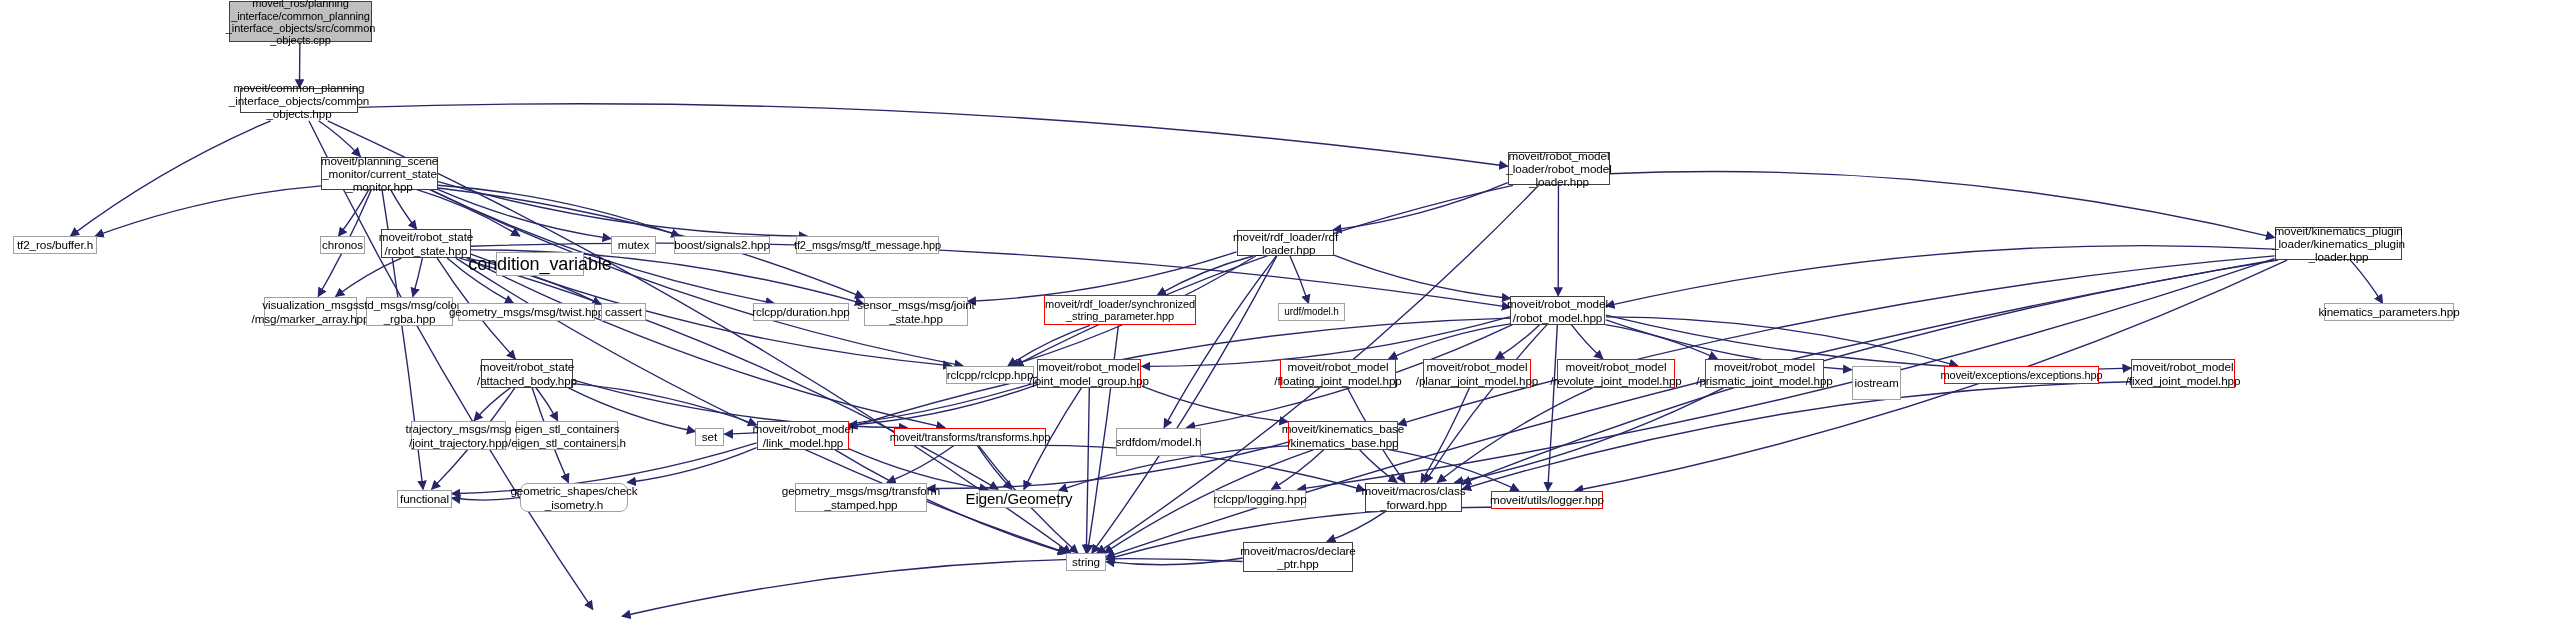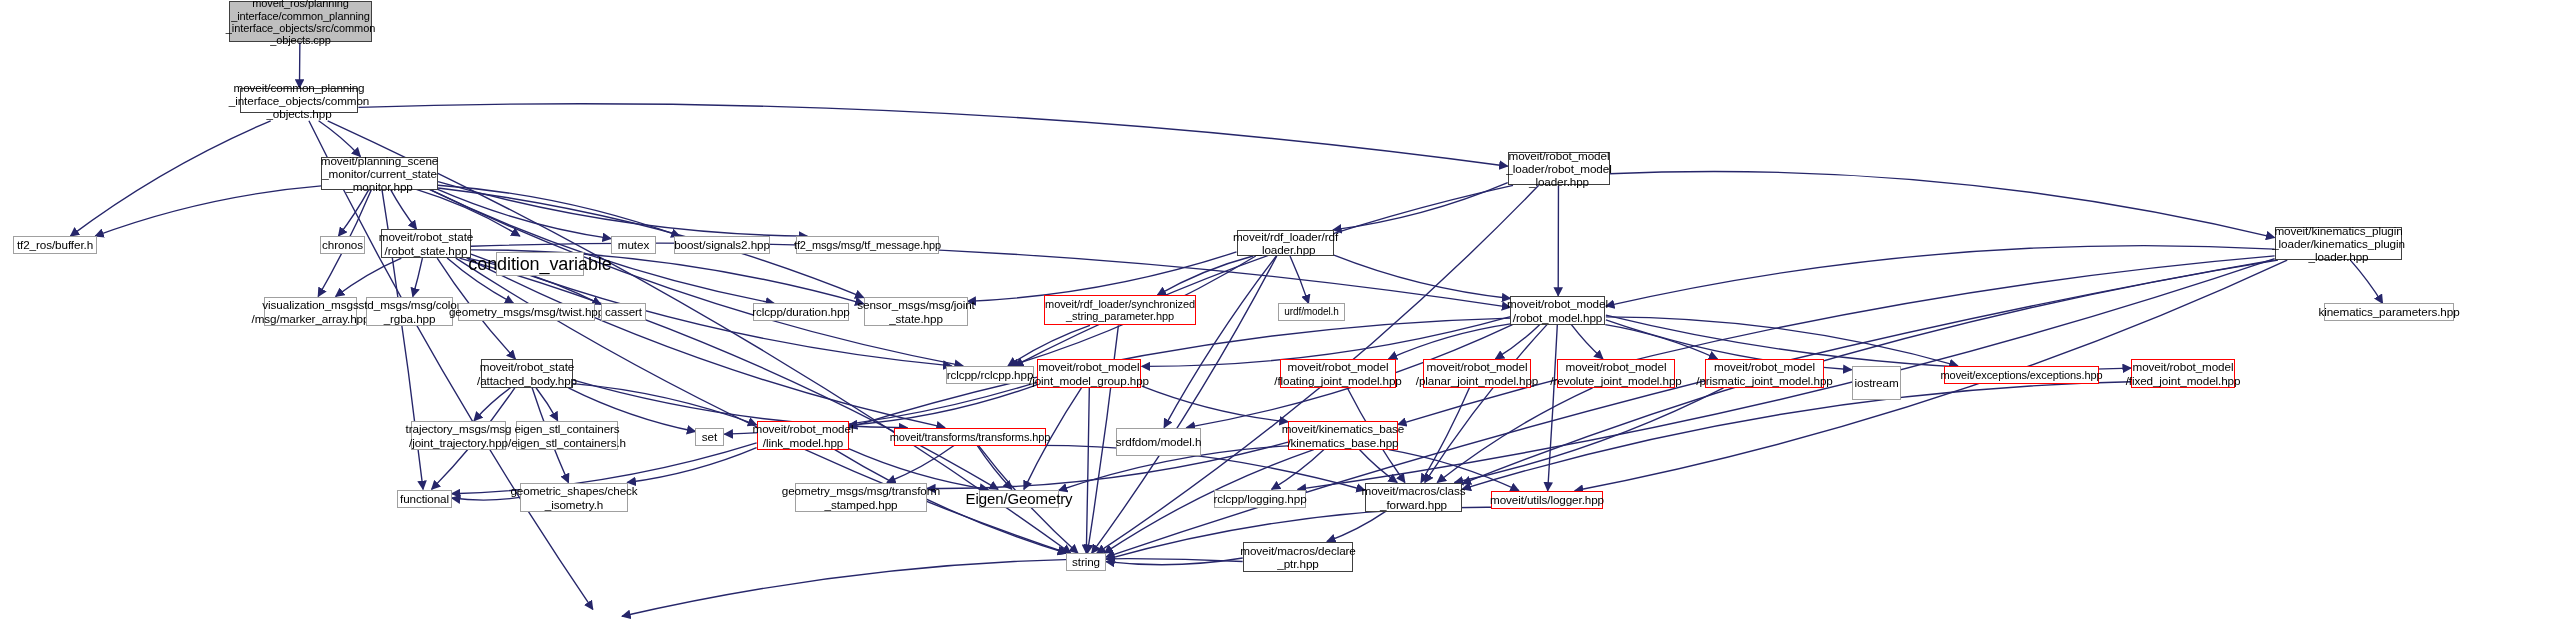--- a/index.html
+++ b/index.html
@@ -233,21 +233,21 @@
       <div class="gnode " style="left: 516px; top: 421px; width: 102px; height: 29px;">eigen_stl_containers
 /eigen_stl_containers.h</div>
       <div class="gnode " style="left: 695px; top: 428px; width: 29px; height: 18px; font-size: 11.7px;">set</div>
       <div class="gnode red" style="left: 757px; top: 421px; width: 92px; height: 29px;">moveit/robot_model
 /link_model.hpp</div>
       <div class="gnode red" style="left: 894px; top: 428px; width: 152px; height: 18px; font-size: 11px;">moveit/transforms/transforms.hpp</div>
       <div class="gnode " style="left: 1116px; top: 428px; width: 85px; height: 28px; font-size: 11.7px;">srdfdom/model.h</div>
       <div class="gnode red" style="left: 1288px; top: 421px; width: 110px; height: 29px;">moveit/kinematics_base
 /kinematics_base.hpp</div>
       <div class="gnode " style="left: 397px; top: 490px; width: 55px; height: 18px; font-size: 11.7px;">functional</div>
-      <div class="gnode " style="left: 520px; top: 483px; width: 108px; height: 29px;">geometric_shapes/check
+      <div class="gnode " style="left: 520px; top: 483px; width: 108px; height: 29px; border-radius: 8px;">geometric_shapes/check
 _isometry.h</div>
       <div class="gnode " style="left: 795px; top: 483px; width: 132px; height: 29px;">geometry_msgs/msg/transform
 _stamped.hpp</div>
       <div class="gnode " style="left: 979px; top: 490px; width: 80px; height: 18px; font-size: 15px;">Eigen/Geometry</div>
       <div class="gnode " style="left: 1214px; top: 490px; width: 92px; height: 18px; font-size: 11.7px;">rclcpp/logging.hpp</div>
       <div class="gnode strong" style="left: 1365px; top: 483px; width: 97px; height: 29px;">moveit/macros/class
 _forward.hpp</div>
       <div class="gnode red" style="left: 1491px; top: 491px; width: 112px; height: 18px; font-size: 11.7px;">moveit/utils/logger.hpp</div>
       <div class="gnode " style="left: 1066px; top: 553px; width: 40px; height: 18px; font-size: 11.7px;">string</div>
       <div class="gnode strong" style="left: 1243px; top: 542px; width: 110px; height: 30px;">moveit/macros/declare

